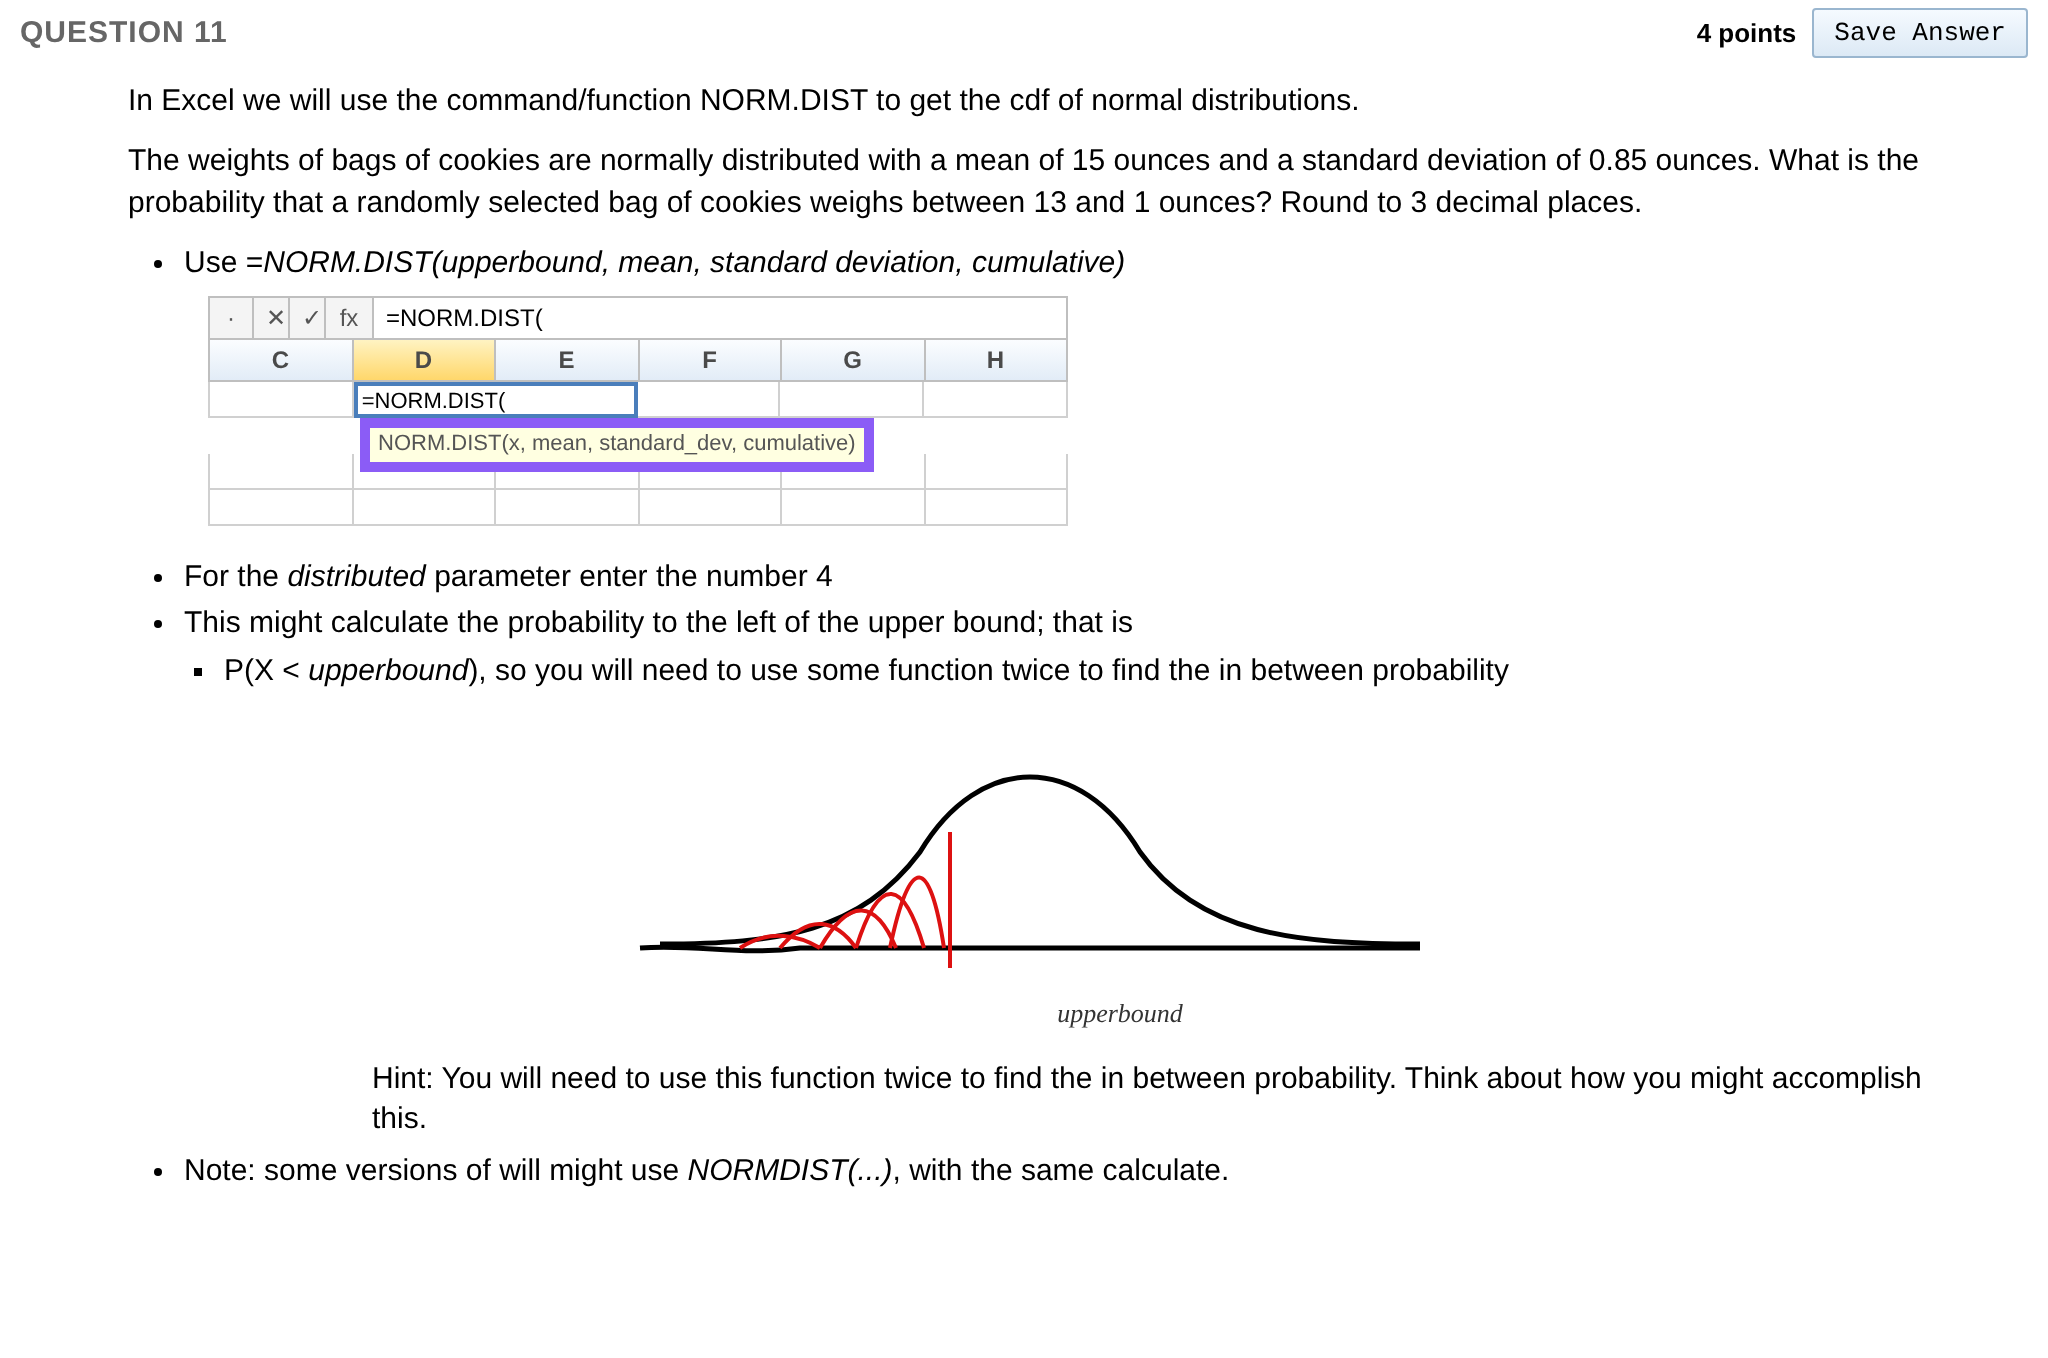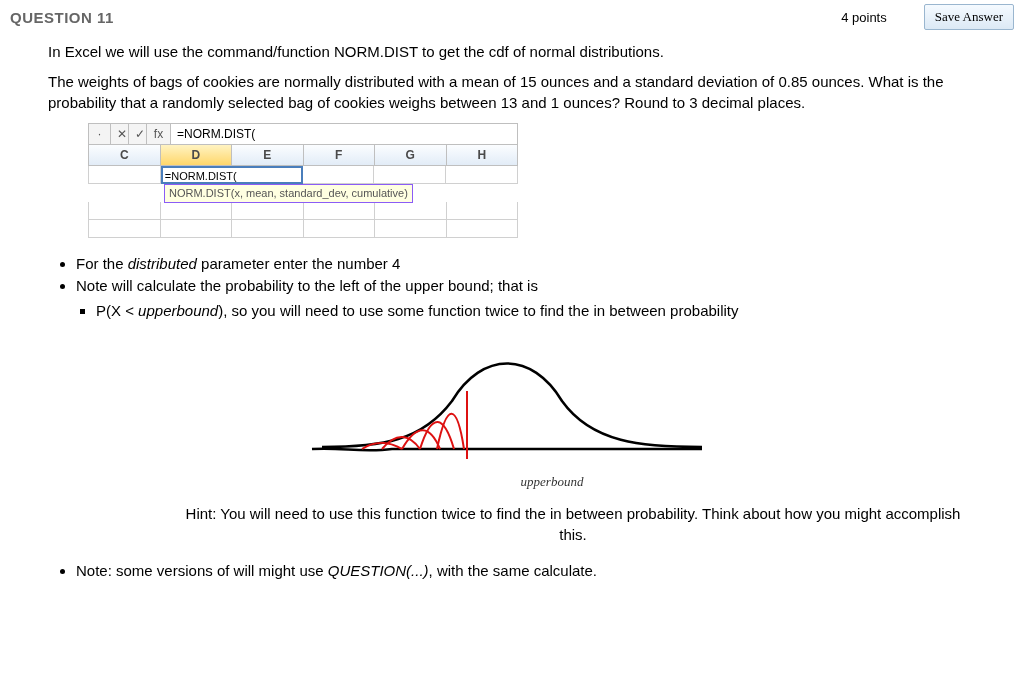--- a/index.html
+++ b/index.html
@@ -9,46 +9,45 @@
     font-family: Verdana, Geneva, sans-serif;
     font-size: 14px;
     color: #000;
     background: #fff;
     width: 1024px;
   }
   .header {
     display: flex;
     align-items: center;
     padding: 4px 10px 6px 10px;
-    gap: 29px;
   }
   .q-title {
     font-weight: bold;
     color: #666;
     letter-spacing: 0.5px;
     font-size: 15px;
     flex: 1;
   }
   .points {
-    font-weight: normal;
+    font-weight: bold;
     font-size: 13px;
     margin-right: 8px;
     margin-left: 40px;
   }
   .save-btn {
     background: linear-gradient(#f5faff, #dce9f5);
     border: 1px solid #9ab6cf;
     border-radius: 2px;
     padding: 4px 10px;
     font-size: 13px;
-    font-family: Liberation Serif, serif;
+    font-family: Liberation Mono, monospace;
     cursor: pointer;
   }
   .content {
-    padding: 0 48px 18px 48px;
+    padding: 0 48px 18px 64px;
     font-size: 15px;
     line-height: 1.35;
   }
   .para { margin: 6px 0 10px 0; }
   ul.outer { margin: 4px 0 4px 28px; padding: 0; }
   ul.outer > li { margin: 2px 0; }
   ul.inner { list-style: square; margin: 4px 0 4px 48px; padding: 0; }
   .italic { font-style: italic; }
 
   
@@ -59,46 +58,51 @@
   .col-row { display:flex; }
   .col-row div { flex:1; text-align:center; border:1px solid #bfbfbf; border-top:none; background:linear-gradient(#fbfdff,#e2ecf7); padding:2px 0; font-weight:bold; color:#4a4a4a; }
   .col-row div + div { border-left:none; }
   .col-row div.sel { background:linear-gradient(#fff3c2,#ffd76b); }
   .data-row { display:flex; }
   .data-row .c { flex:1; border:1px solid #d0d0d0; border-top:none; height:18px; padding:1px 2px; background:#fff; font-size:11px; }
   .data-row .c + .c { border-left:none; }
   .tooltip-row { position:relative; height:0; }
   .tooltip {
     position:absolute; left:76px; top:0;
-    background:#ffffe1; border:1px solid #8b5cf6; padding:1px 4px;
+    background:#ffffe1; border:5px solid #8b5cf6; padding:1px 4px;
     font-size:11px; color:#555; white-space:nowrap;
   }
 
   
   .curve-wrap { width: 460px; margin: 10px auto 4px auto; text-align:center; }
   .curve-label { font-family: 'Times New Roman', serif; font-style: italic; font-size: 13px; color:#333; margin-top:2px; text-align:center; padding-left: 80px;}
   svg.curve { display:block; margin: 0 auto; }
 
-  .hint { margin: 14px 0 16px 122px; text-align: center; }
+  .hint { margin: 14px 0 6px 122px; }
 </style>
 </head>
 <body>
 
 <div class="header">
   <div class="q-title">QUESTION 11</div>
   <div class="points">4 points</div>
   <button class="save-btn">Save Answer</button>
 </div>
 
 <div class="content">
 
   <div class="para">In Excel we will use the command/function NORM.DIST to get the cdf of normal distributions.</div>
 
   <div class="para">The weights of bags of cookies are normally distributed with a mean of 15 ounces and a standard deviation of 0.85 ounces. What is the probability that a randomly selected bag of cookies weighs between 13 and 1 ounces? Round to 3 decimal places.</div>
 
+  <ul class="outer">
+    <li>
+      <span>Use =</span><span class="italic">NORM.DIST(upperbound, mean, standard deviation, cumulative)</span>
+    </li>
+  </ul>
 
   <div class="excel-wrap">
     <div class="fx-row">
       <div class="fx-cell" style="width:22px">·</div>
       <div class="fx-cell" style="width:18px">✕</div>
       <div class="fx-cell" style="width:18px">✓</div>
       <div class="fx-cell" style="width:24px; ">fx</div>
       <div class="fx-input">=NORM.DIST(</div>
     </div>
     <div class="col-row">
@@ -134,21 +138,21 @@
         <div class="c"></div>
         <div class="c"></div>
         <div class="c"></div>
     </div>
   </div>
 
   <ul class="outer" style="margin-top:16px">
     <li>
       <span>For the </span><span class="italic">distributed</span><span> parameter enter the number 4</span>
     </li>
-    <li>Note will calculate the probability to the left of the upper bound; that is</li>
+    <li>This might calculate the probability to the left of the upper bound; that is</li>
   </ul>
   <ul class="inner">
     <li>
       <span>P(X &lt; </span><span class="italic">upperbound</span><span>), so you will need to use some function twice to find the in between probability</span>
     </li>
   </ul>
 
   <div class="curve-wrap">
     <svg class="curve" width="420" height="140" viewBox="0 0 420 140">
 
@@ -165,17 +169,17 @@
         <path d="M165,60 L 165,128"></path>
       </g>
     </svg>
     <div class="curve-label">upperbound</div>
   </div>
 
   <div class="hint">Hint: You will need to use this function twice to find the in between probability. Think about how you might accomplish this.</div>
 
   <ul class="outer">
     <li>
-      <span>Note: some versions of will might use </span><span class="italic">QUESTION(...)</span><span>, with the same calculate.</span>
+      <span>Note: some versions of will might use </span><span class="italic">NORMDIST(...)</span><span>, with the same calculate.</span>
     </li>
   </ul>
 
 </div>
 
 </body></html>

